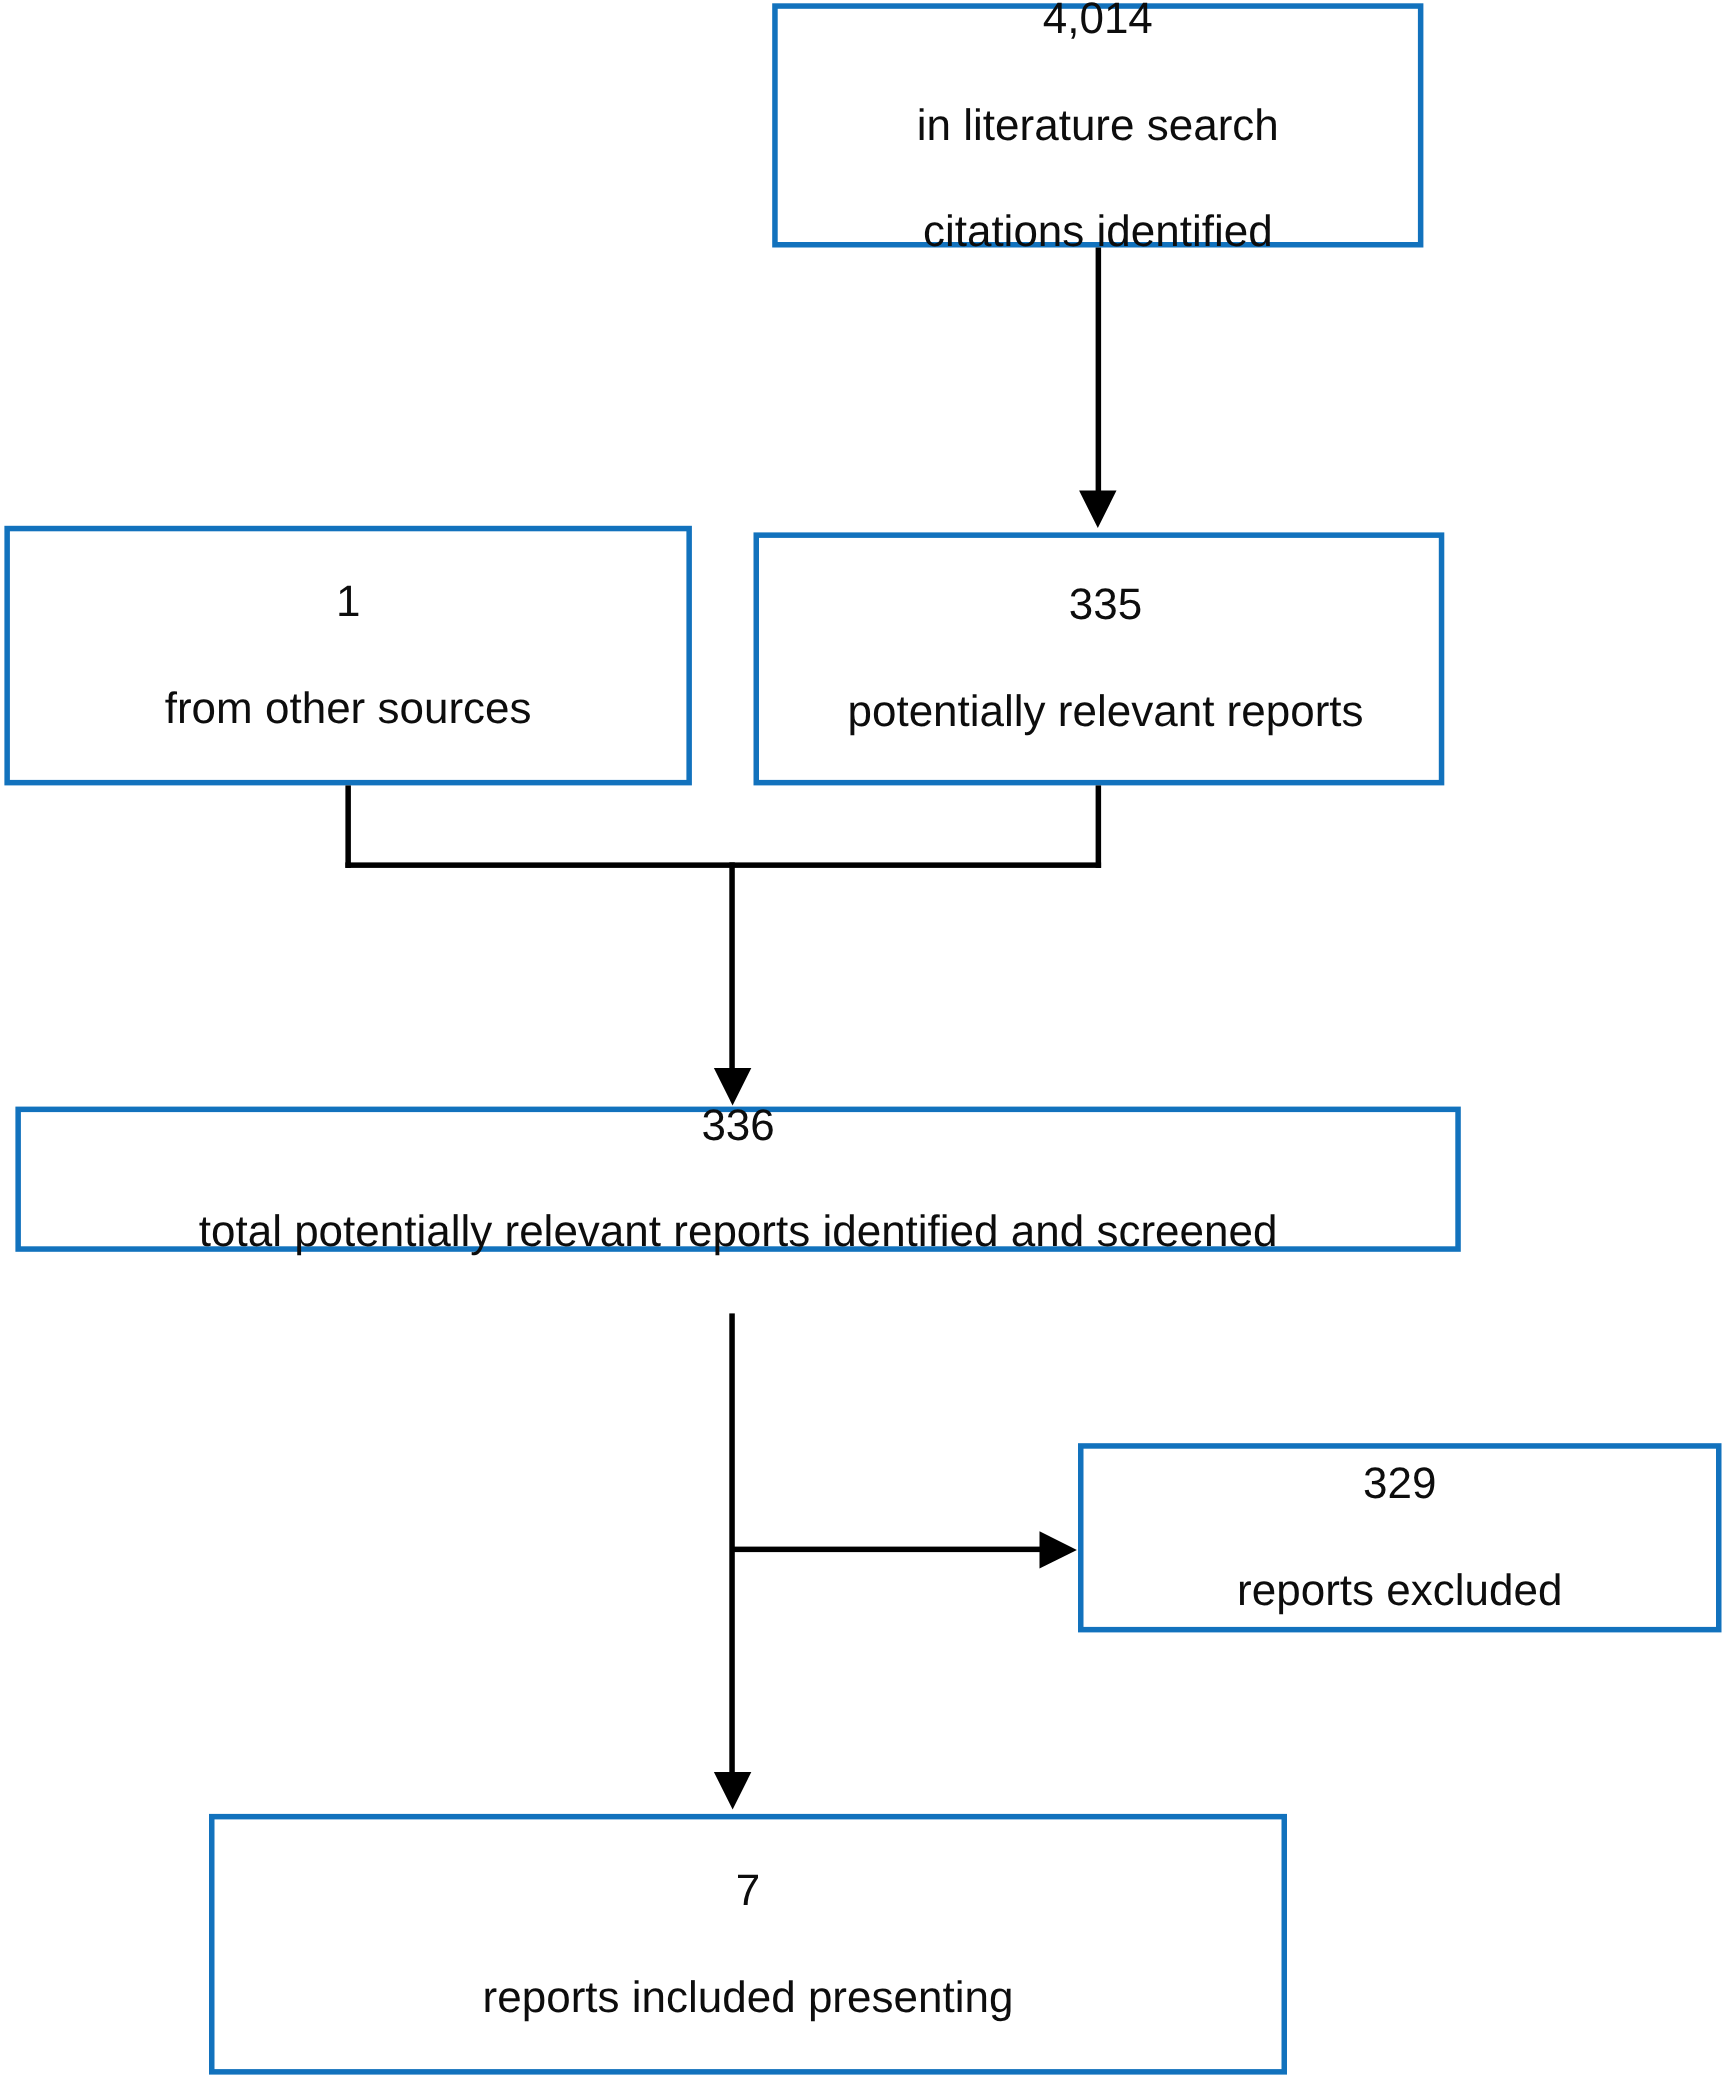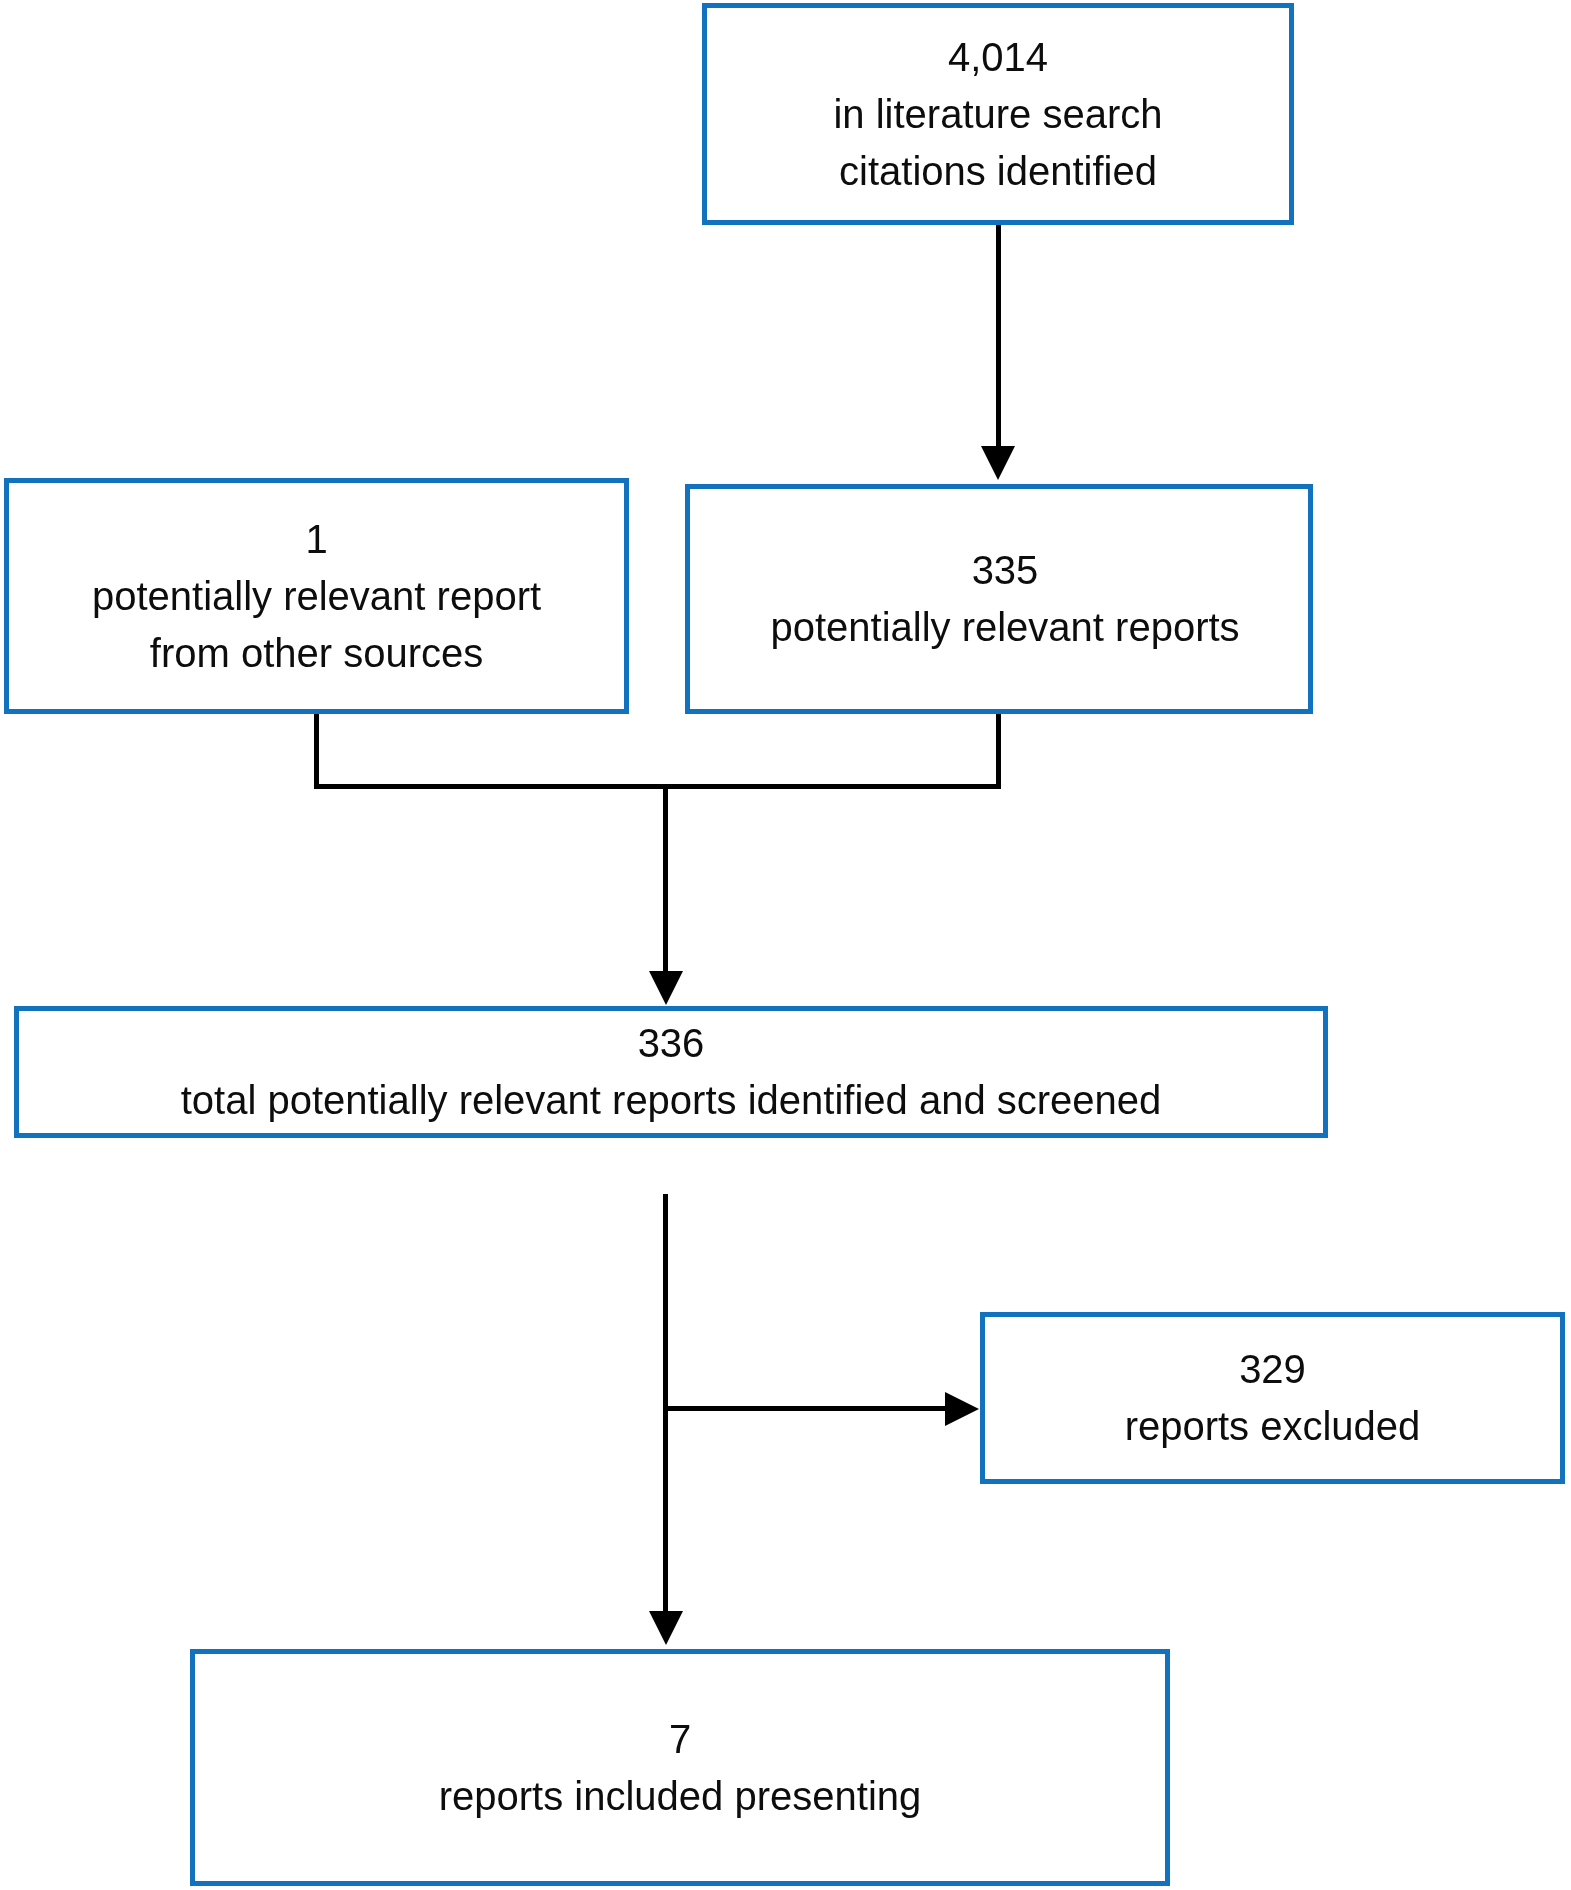--- a/index.html
+++ b/index.html
@@ -25,20 +25,21 @@
     position: absolute;
     border: 5px solid var(--box-border);
     background: var(--box-fill);
     display: flex;
     flex-direction: column;
     align-items: center;
     justify-content: center;
     text-align: center;
     font-size: 40px;
     line-height: 57px;
+    gap: 40px;
   }
   .node .line { display: block; white-space: nowrap; }
 
   
   .box-citations { left: 702px; top: 3px;    width: 592px;  height: 222px; }
   .box-other     { left: 4px;   top: 478px;  width: 625px;  height: 236px; }
   .box-screened  { left: 685px; top: 484px;  width: 628px;  height: 230px; padding-left: 12px; }
   .box-total     { left: 14px;  top: 1006px; width: 1314px; height: 132px; }
   .box-excluded  { left: 980px; top: 1312px; width: 585px;  height: 172px; }
   .box-included  { left: 190px; top: 1649px; width: 980px;  height: 237px; }
@@ -76,21 +77,20 @@
 <div class="canvas">
 
   <div class="node box-citations">
     <span class="line">4,014</span>
     <span class="line">in literature search</span>
     <span class="line">citations identified</span>
   </div>
 
   <div class="node box-other">
     <span class="line">1</span>
-    <span class="line">potentially relevant report</span>
     <span class="line">from other sources</span>
   </div>
 
   <div class="node box-screened">
     <span class="line">335</span>
     <span class="line">potentially relevant reports</span>
   </div>
 
   <div class="node box-total">
     <span class="line">336</span>

